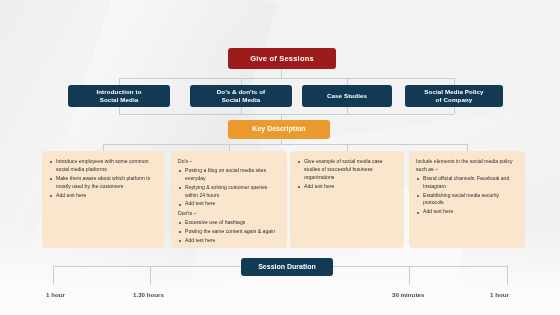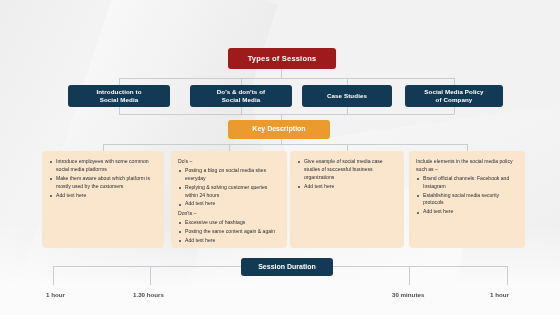--- a/index.html
+++ b/index.html
@@ -100,21 +100,21 @@
   <div class="b1"></div>
     <div class="b2"></div>
     <div class="b3"></div>
   <div class="b4"></div>
     <div class="b5"></div>
 </div>
 
 <div id="slide">
 
   <div class="node node-title">
-    <span>Types of Sessions</span>
+    <span>Give of Sessions</span>
   </div>
 
   <div class="ln lnv" style="left:281px;top:69px;height:9px;"></div>
   <div class="ln lnh" style="left:119px;top:78px;width:335px;"></div>
   <div class="ln lnv" style="left:119px;top:78px;height:7px;"></div>
   <div class="ln lnv" style="left:241px;top:78px;height:7px;"></div>
   <div class="ln lnv" style="left:347px;top:78px;height:7px;"></div>
   <div class="ln lnv" style="left:454px;top:78px;height:7px;"></div>
 
   <div class="node node-head h1">

